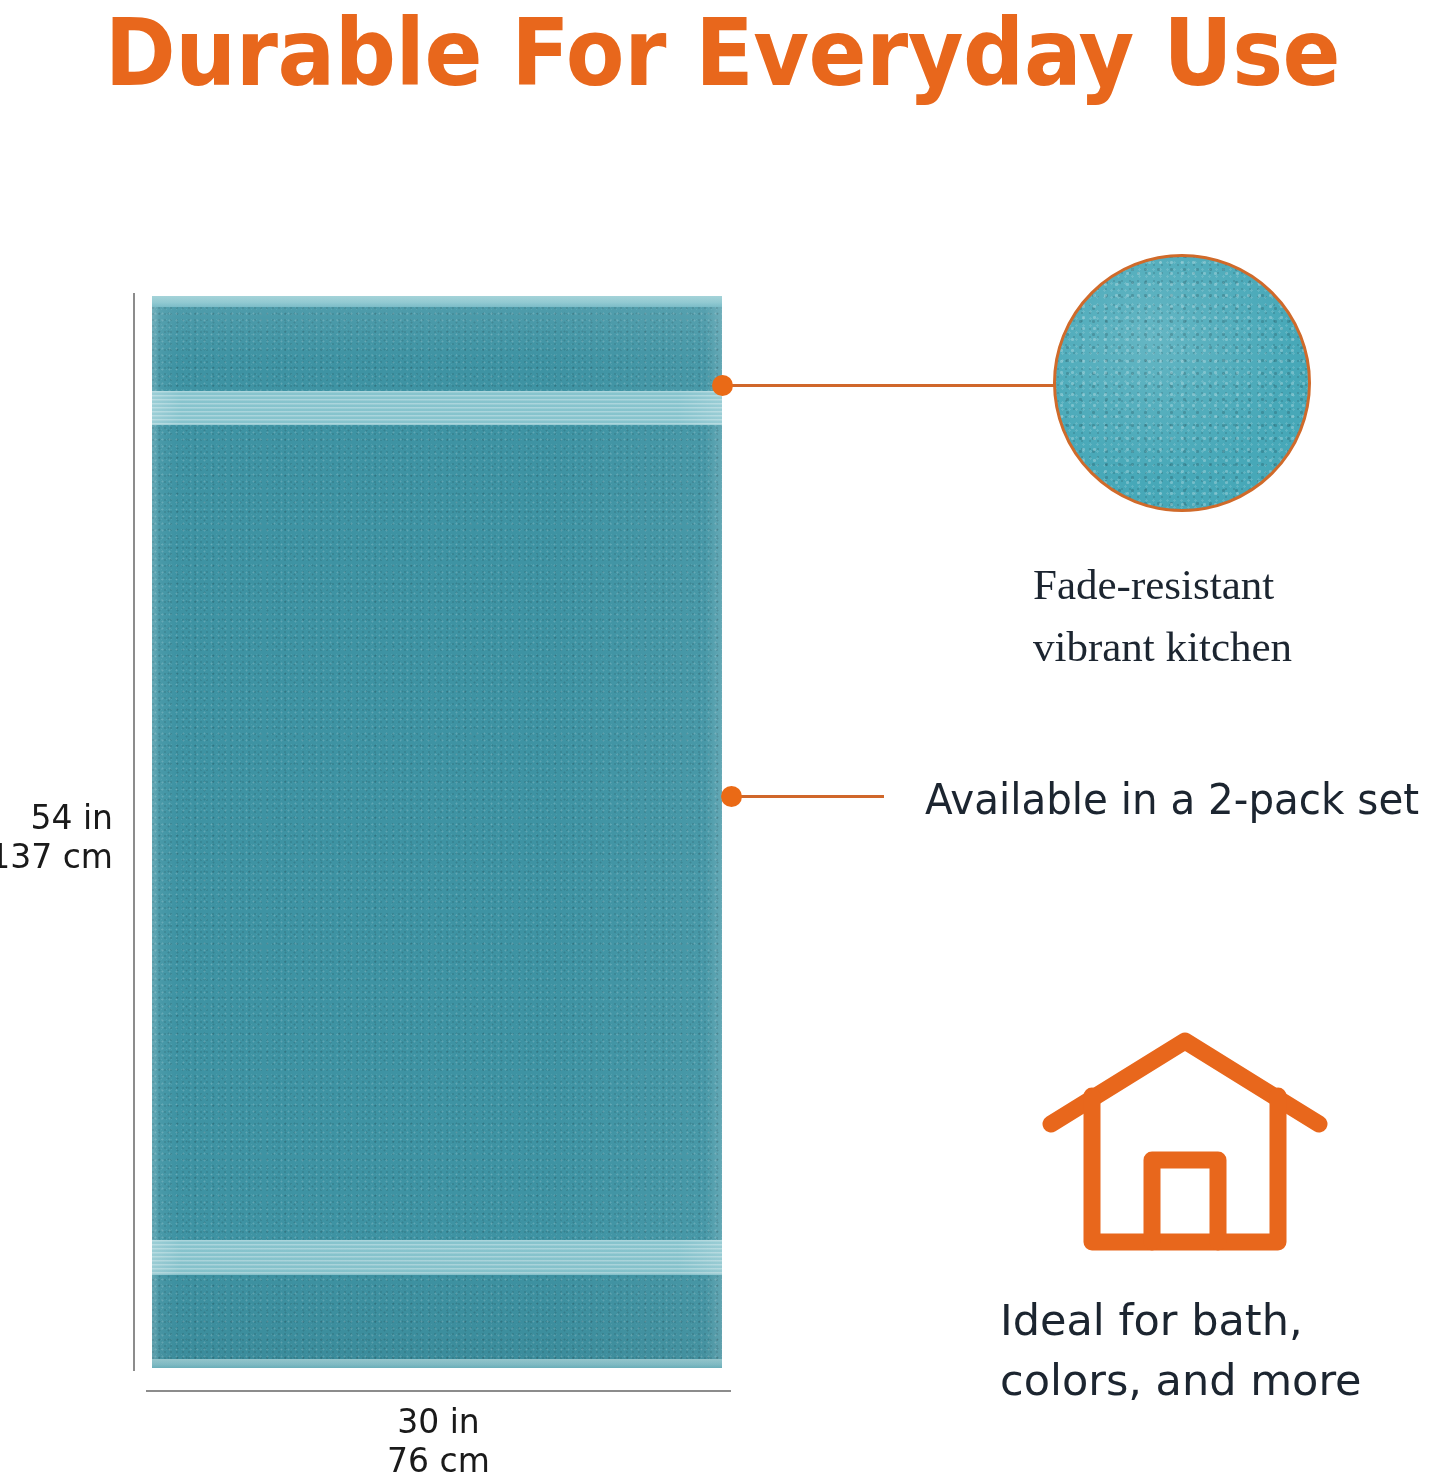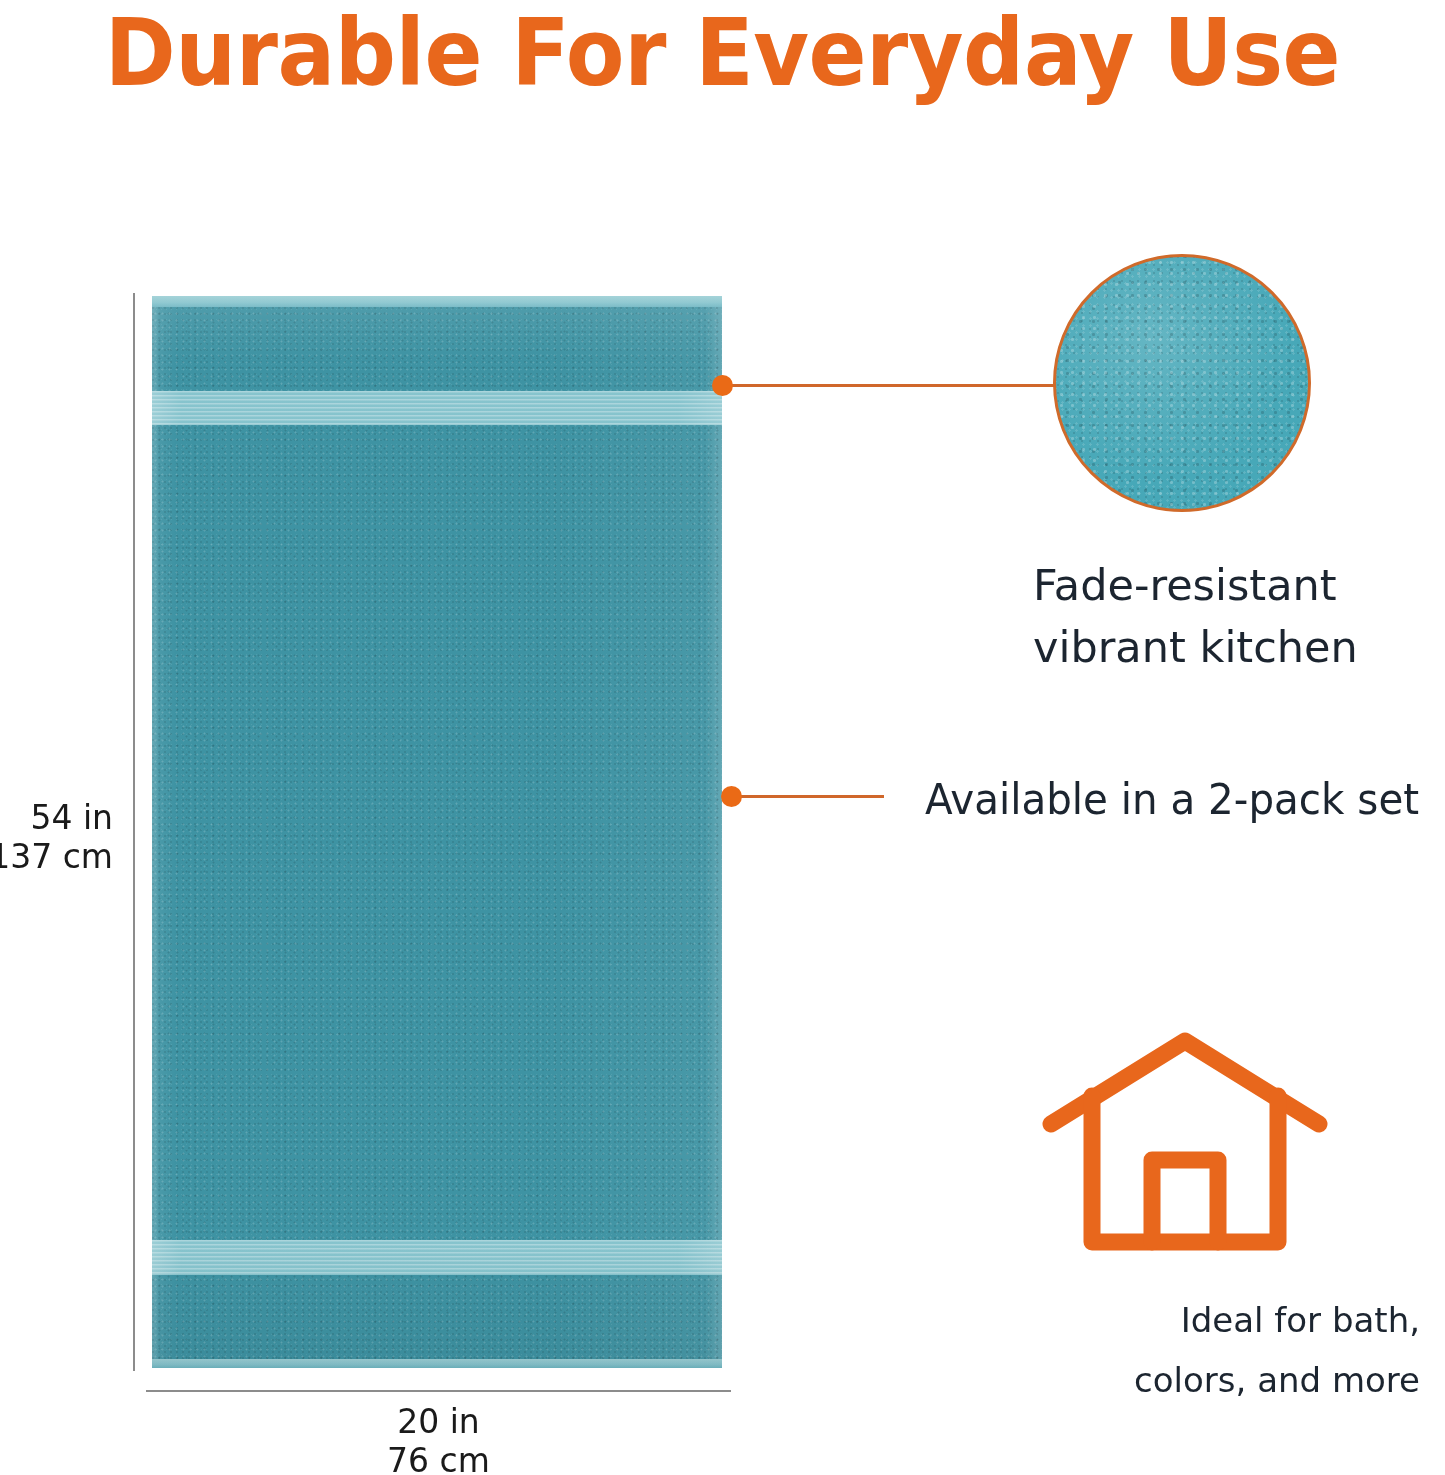--- a/index.html
+++ b/index.html
@@ -204,37 +204,38 @@
     font-family: "DejaVu Sans", sans-serif;
     font-weight: normal;
   }
   #feature-fade {
     left: 1033px;
     top: 554px;
     font-size: 43px;
     line-height: 62px;
     text-align: left;
     width: 400px;
+    font-family: Liberation Serif, serif;
   }
   #feature-pack {
     left: 925px;
     top: 773px;
     font-size: 43px;
     line-height: 52px;
     white-space: nowrap;
     transform: scaleX(0.94);
     transform-origin: 0 50%;
   }
   #feature-use {
     left: 1000px;
     top: 1290px;
     width: 420px;
-    font-size: 34px;
+    font-size: 43px;
     line-height: 60px;
-    text-align: right;
+    text-align: left;
   }
 
   
   #house-icon {
     position: absolute;
     left: 1040px;
     top: 1028px;
     width: 290px;
     height: 250px;
   }
@@ -258,21 +259,21 @@
 
   <div id="vline"></div>
   <div id="hline"></div>
 
   <div class="dim-label" id="dim-height">
     <div>54 in</div>
     <div>137 cm</div>
   </div>
 
   <div class="dim-label" id="dim-width">
-    <div>20 in</div>
+    <div>30 in</div>
     <div>76 cm</div>
   </div>
 
   <div class="leader-line" id="leader-1"></div>
   <div class="leader-dot" id="dot-1"></div>
 
   <div id="detail-circle">
     <div id="detail-circle-texture"></div>
   </div>
 

